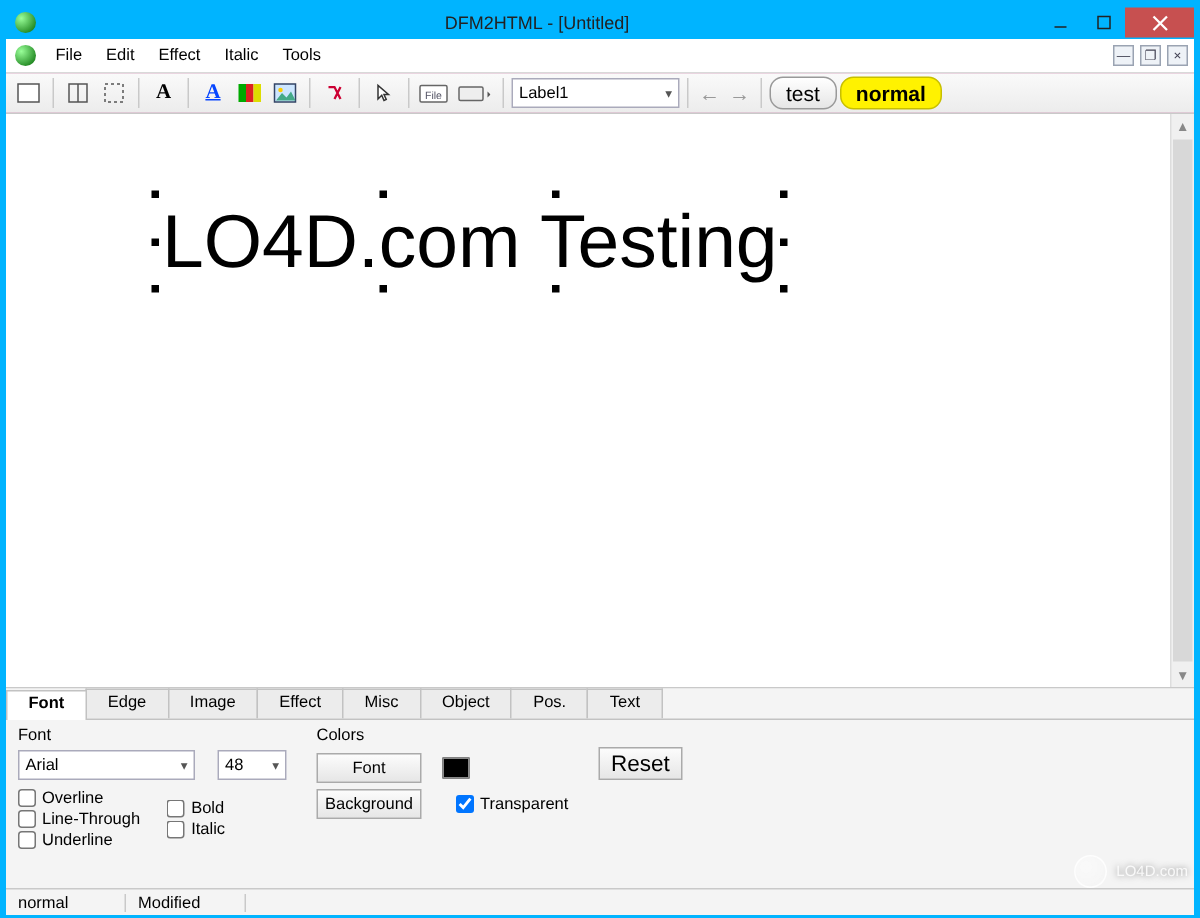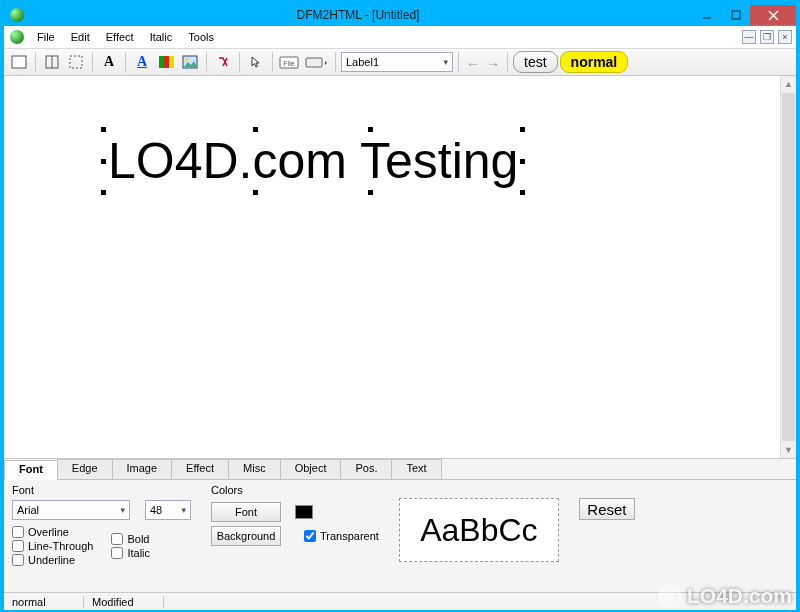--- a/index.html
+++ b/index.html
@@ -94,23 +94,23 @@
 .colbtn { width: 70px; height: 20px; border: 1px solid #aaa; background: linear-gradient(#fcfcfc,#e6e6e6); display: flex; align-items: center; justify-content: center; font-size: 11px; }
 .swatch { width: 18px; height: 14px; background: #000; border: 1px solid #888; margin-left: -1px; }
 
 .preview { width: 160px; height: 64px; border: 1px dashed #999; background: #fff; display: flex; align-items: center; justify-content: center; font-family: Arial; font-size: 32px; margin-top: 14px; }
 .btn-reset { width: 56px; height: 22px; border: 1px solid #aaa; background: linear-gradient(#fcfcfc,#e6e6e6); font-size: 15px; margin-top: 14px; }
 
 .statusbar { height: 18px; background: #f4f4f4; border-top: 1px solid #c9c9c9; display: flex; align-items: center; font-size: 11px; }
 .statusbar .cell { padding: 0 8px; border-right: 1px solid #c9c9c9; min-width: 80px; }
 
 .watermark {
-  position: absolute; right: 8px; bottom: 4px;
+  position: absolute; right: 8px; bottom: 20px;
   display: flex; align-items: center; gap: 6px;
-  color: rgba(255,255,255,0.85); font-size: 21px; font-weight: 700;
+  color: rgba(255,255,255,0.85); font-size: 10px; font-weight: 400;
   text-shadow: 0 0 4px rgba(0,0,0,0.5);
   pointer-events: none;
 }
 .watermark .globe { width: 22px; height: 22px; border-radius: 50%; background: radial-gradient(circle at 35% 35%, rgba(255,255,255,0.5), rgba(255,255,255,0.1)); border: 1.5px solid rgba(255,255,255,0.8); }
 </style>
 </head>
 <body>
 
 <div class="window">
   <div class="titlebar">
@@ -308,21 +308,20 @@
         </div>
         <div class="row">
           <div class="colbtn">Background</div>
           <label class="chk" style="margin-left:8px">
               <input type="checkbox" checked="" style="">
               <span>Transparent</span>
             </label>
         </div>
       </div>
 
-      <div class="preview">AaBbCc</div>
 
       <div>
         <button class="btn-reset">Reset</button>
       </div>
     </div>
   </div>
 
   <div class="statusbar">
     <div class="cell">normal</div>
     <div class="cell">Modified</div>

